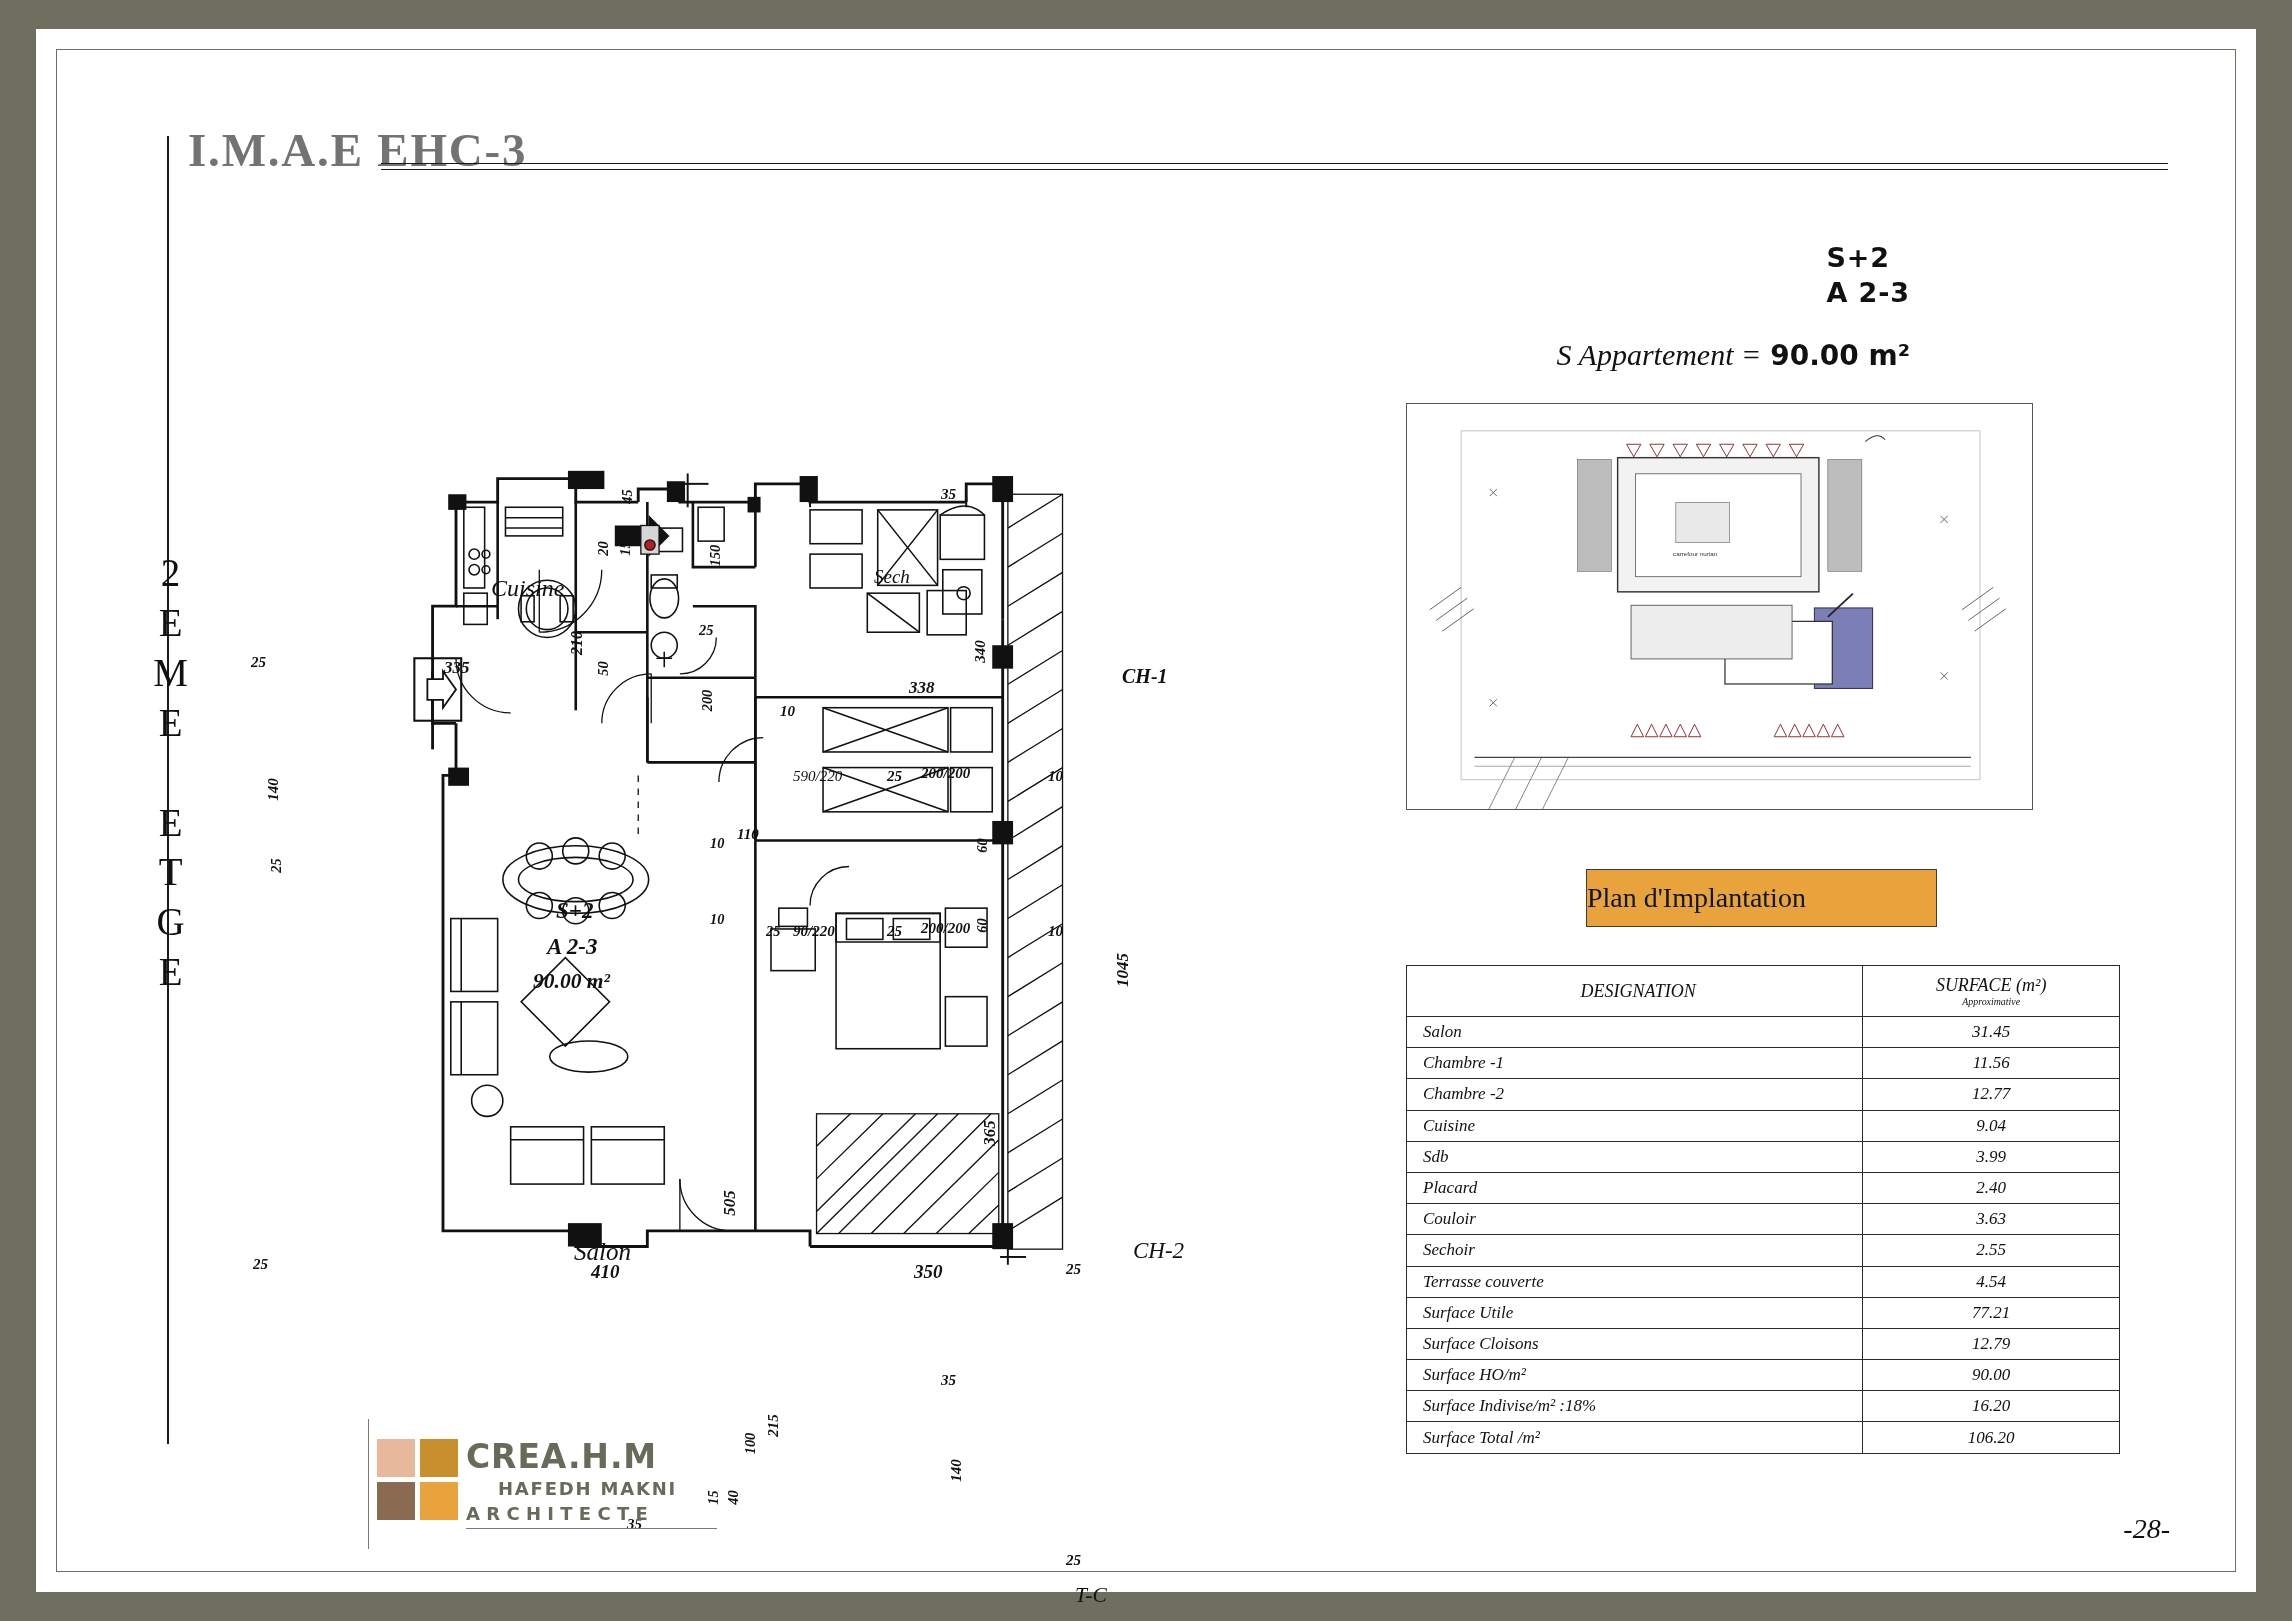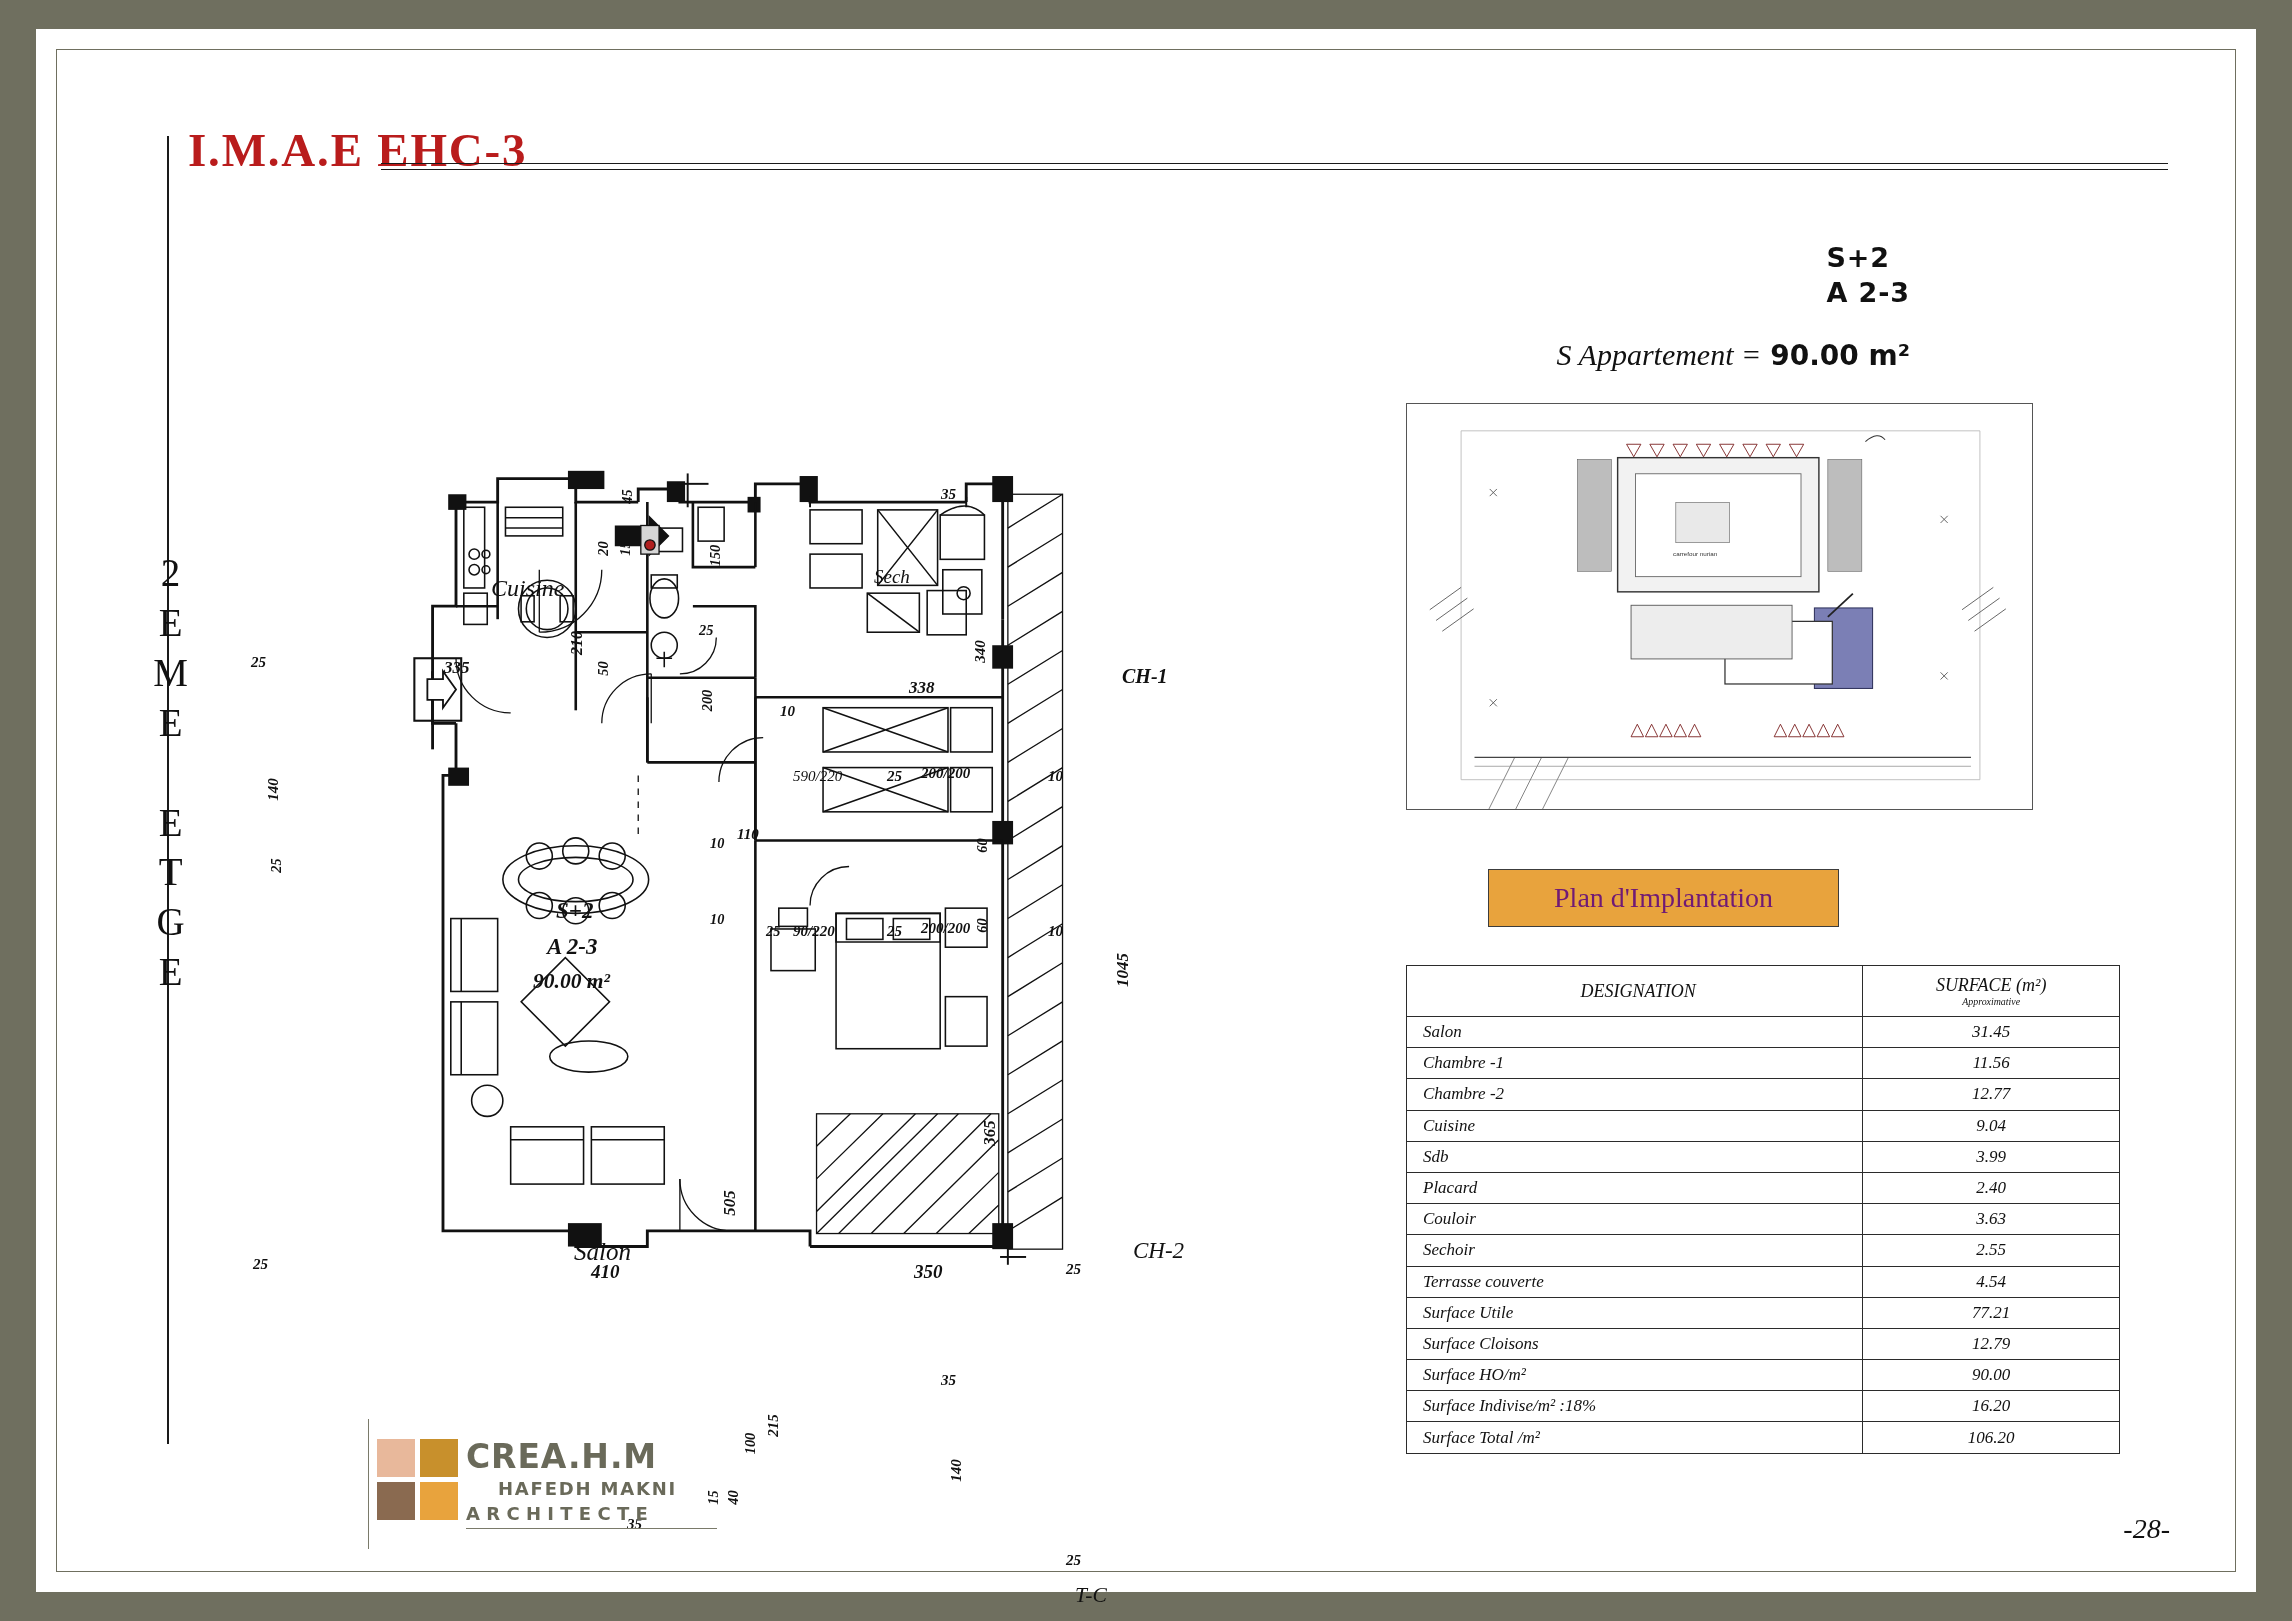--- a/index.html
+++ b/index.html
@@ -22,21 +22,21 @@
   .frame-inner{
     position:absolute;left:19.7px;top:19.7px;right:19.7px;bottom:19.7px;
     border:1.8px solid #6f6f5f;
     box-sizing:border-box;
   }
 
   
   .title{
     position:absolute;left:152px;top:94px;
     font-size:47px;font-weight:bold;letter-spacing:1.8px;
-    color:#b91c1c;white-space:nowrap;
+    color:#737373;white-space:nowrap;
   }
   .title-rule{
     position:absolute;left:345px;top:134px;width:1787px;height:0;
     border-top:1.8px solid #1a1a1a;
   }
   .title-rule2{
     position:absolute;left:345px;top:140px;width:1787px;height:0;
     border-top:0.9px solid #1a1a1a;
   }
 
@@ -74,24 +74,24 @@
     font-weight:bold;font-size:28px;color:#111;margin-left:5.4px;
   }
 
   
   .impl-box{
     position:absolute;left:1370px;top:374px;width:627px;height:407px;
     background:#ffffff;border:0.9px solid #555;
     box-sizing:border-box;overflow:hidden;
   }
   .impl-badge{
-    position:absolute;left:1452px;top:840px;width:349px;height:56px;
+    position:absolute;left:1550px;top:840px;width:349px;height:56px;
     background:#e8a33d;border:1.8px solid #3c3c3c;
-    display:flex;align-items:center;justify-content:center;
-    font-size:28px;color:#701a75;
+    display:flex;align-items:center;justify-content:flex-start;
+    font-size:28px;color:#0f172a;
   }
 
   
   .tbl{
     position:absolute;left:1370px;top:936px;width:714px;
     border:1.8px solid #2b2b2b;border-collapse:collapse;
     background:#fff;
   }
   .tbl td,.tbl th{
     border:0.9px solid #2b2b2b;

